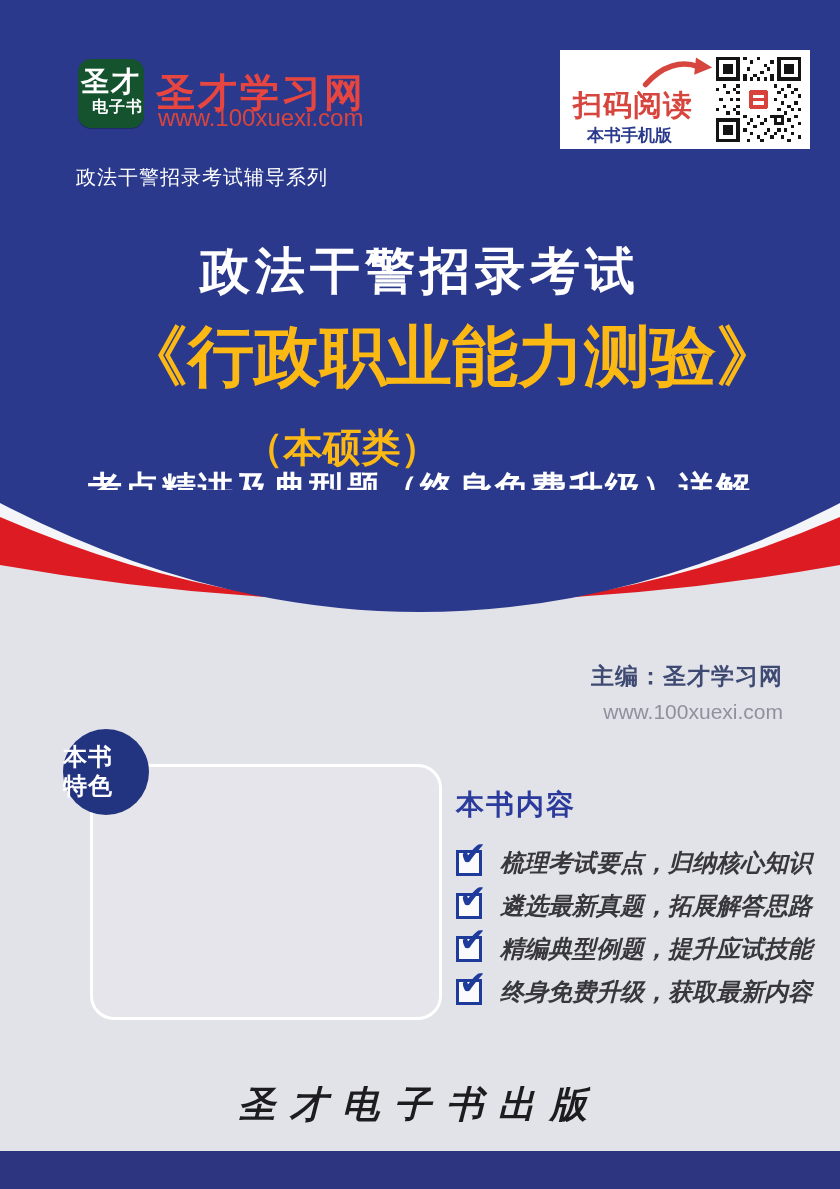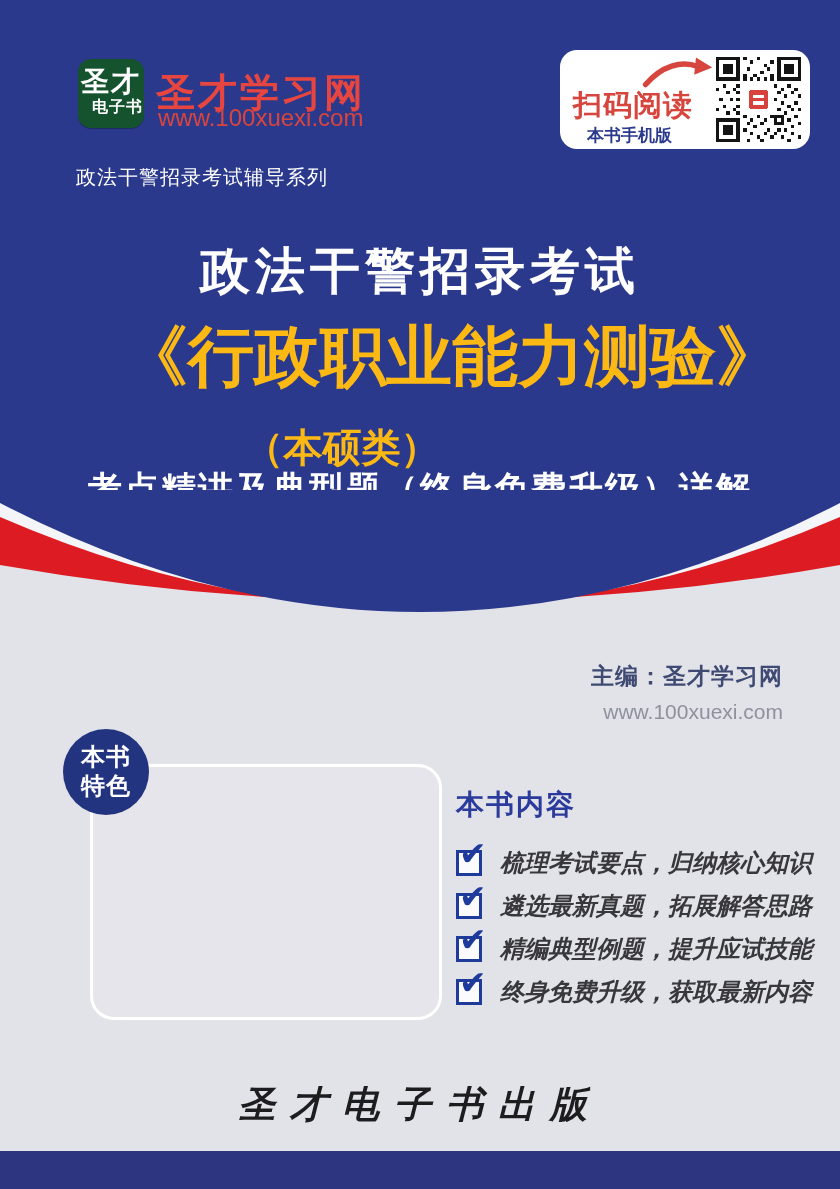--- a/index.html
+++ b/index.html
@@ -18,21 +18,21 @@
     position:absolute;left:78px;top:59px;width:66px;height:69px;
     background:#14532d;border-radius:13px;color:#fff;text-align:center;
     box-shadow:0 1px 0 rgba(0,0,0,.25);
   }
   .logo-top{display:block;margin-top:8px;font-size:28px;font-weight:bold;letter-spacing:2px;line-height:1.05;}
   .logo-bottom{display:block;font-size:16px;font-weight:bold;letter-spacing:1px;line-height:1.4;padding-left:13px;}
   .site-name{position:absolute;left:156px;top:66px;font-size:39px;color:#e64540;font-weight:bold;letter-spacing:3px;}
   .site-url{position:absolute;left:158px;top:104px;font-size:24px;color:#d8453f;}
 
   
-  .qr-panel{position:absolute;left:560px;top:50px;width:250px;height:99px;background:#fff;border-radius:17px;}
+  .qr-panel{position:absolute;left:560px;top:50px;width:250px;height:99px;background:#fff;border-radius:0;}
   .scan-label{position:absolute;left:13px;top:36px;font-size:29px;font-weight:bold;color:#d6453e;letter-spacing:1px;}
   .mobile-label{position:absolute;left:15px;top:74px;font-size:17px;color:#2b398c;font-weight:bold;margin-left:12px;}
   .scan-arrow{position:absolute;left:82px;top:6px;width:72px;height:32px;}
   .qr-code{position:absolute;right:9px;top:7px;width:85px;height:85px;}
 
   .series-label{position:absolute;left:76px;top:164px;font-size:20px;color:#fff;letter-spacing:1px;}
 
   
   .title-1{position:absolute;left:0;top:238px;width:840px;text-align:center;
     font-size:50px;font-weight:bold;color:#fff;letter-spacing:5px;}
@@ -50,21 +50,21 @@
   .editor-url{margin-top:8px;font-size:21px;color:#8d929c;}
 
   
   .features-box{
     position:absolute;left:90px;top:764px;width:346px;height:250px;
     border:3px solid #ffffff;border-radius:24px;background:rgba(255,255,255,0.12);
   }
   .features-badge{
     position:absolute;left:63px;top:729px;width:86px;height:86px;border-radius:50%;
     background:#223380;color:#fff;display:flex;flex-direction:column;
-    align-items:center;justify-content:center;font-weight:bold;font-size:24px;line-height:1.2;
+    align-items:flex-start;justify-content:center;font-weight:bold;font-size:24px;line-height:1.2;
     letter-spacing:1px;
   }
 
   
   .contents-col{position:absolute;left:456px;top:786px;width:360px;}
   .contents-heading{font-size:28px;font-weight:bold;color:#2b3b9c;letter-spacing:2px;}
   .contents-list{margin:24px 0 0 0;padding:0;list-style:none;}
   .content-item{display:flex;align-items:center;height:30px;margin-bottom:13px;white-space:nowrap;
     color:#38383c;font-size:24px;font-weight:bold;font-style:italic;}
   .checkbox{position:relative;width:20px;height:20px;border:3px solid #1e3a9a;background:#fbfbfd;

